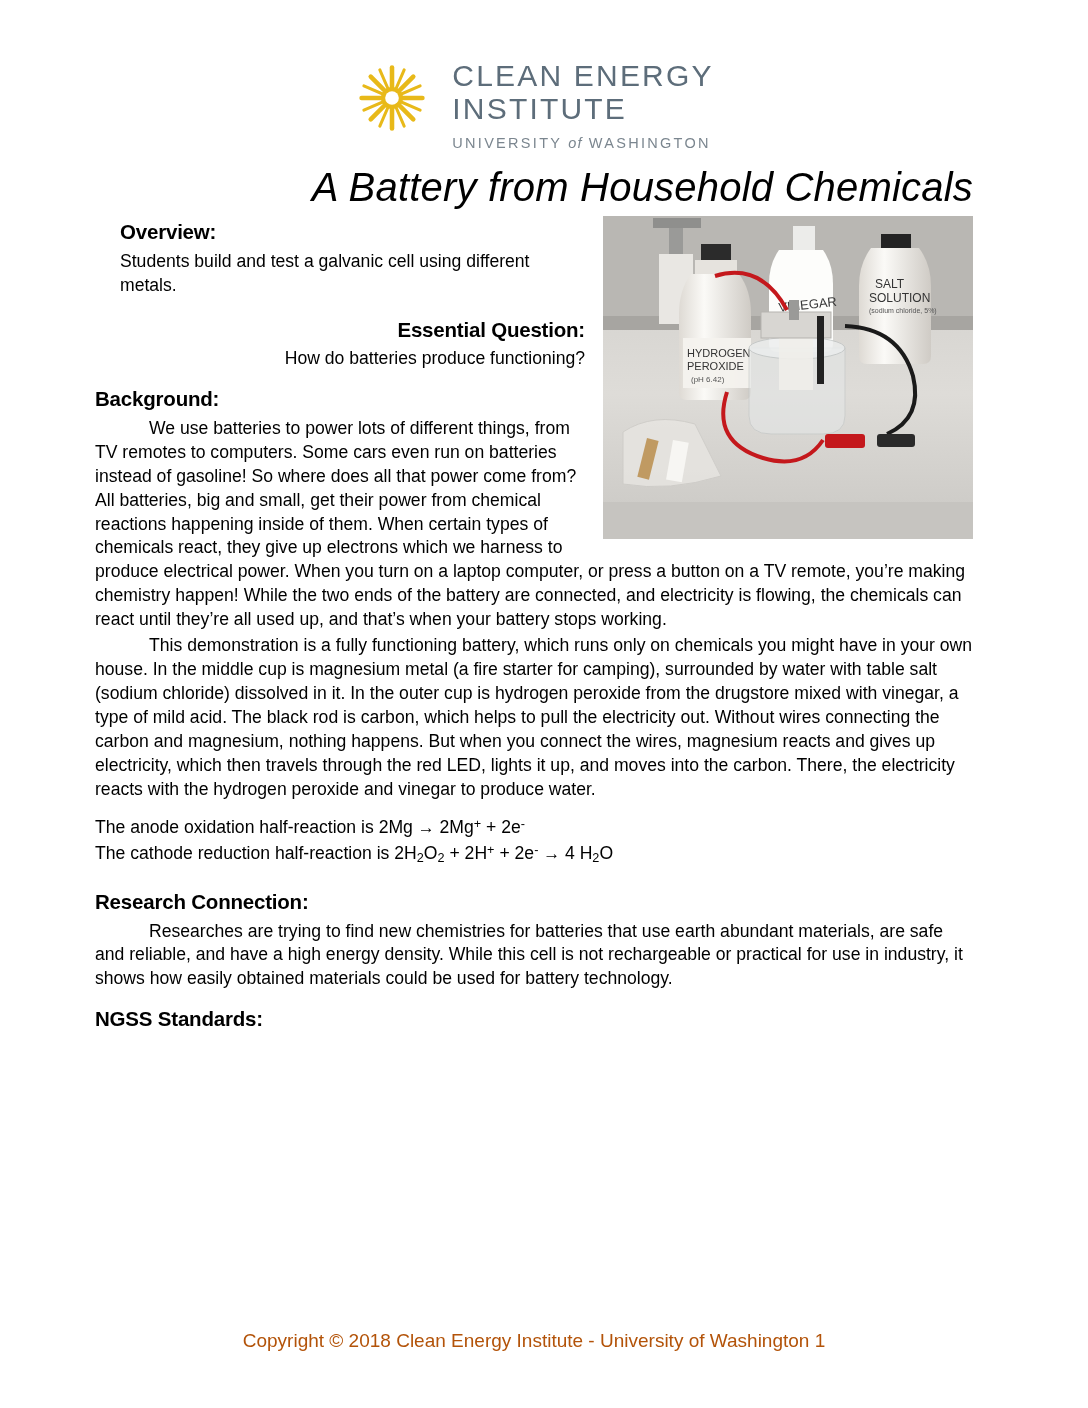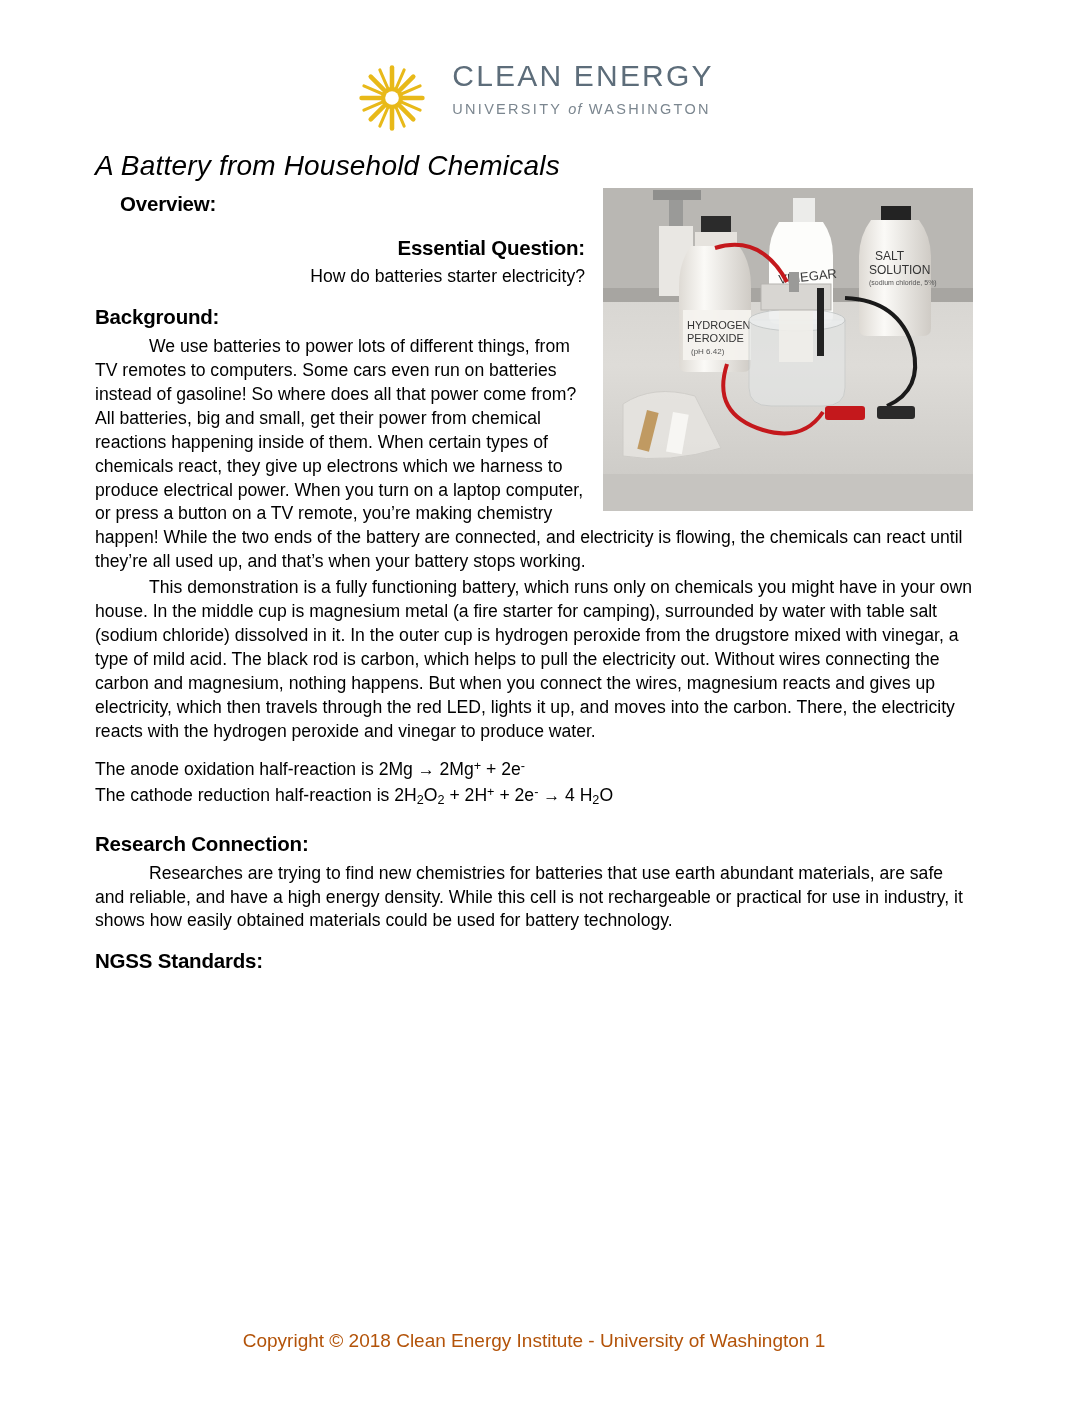--- a/index.html
+++ b/index.html
@@ -55,22 +55,22 @@
   .logo-line3 {
     font-size: 14.5px;
     letter-spacing: 2.3px;
     color: #7b868f;
     margin-top: 9px;
   }
   .logo-line3 .ital { font-style: italic; letter-spacing: 1px; margin-top: 28px; }
 
   
   .doc-title {
-    text-align: left;
-    font-size: 28px;
+    text-align: right;
+    font-size: 40px;
     font-style: italic;
     font-weight: 400;
     margin: 14px 0 4px 0;
     letter-spacing: 0.2px;
     font-family: "Liberation Sans", sans-serif;
   }
 
   
   .section-head {
     font-size: 20.5px;
@@ -154,20 +154,21 @@
             <line x1="50" y1="50" x2="13" y2="66"></line>
             <line x1="50" y1="50" x2="13" y2="34"></line>
             <line x1="50" y1="50" x2="34" y2="13"></line>
           </g>
           <circle cx="50" cy="50" r="9" fill="#ffffff"></circle>
         </g>
       </svg>
     </div>
     <div class="logo-text">
       <div class="logo-line1">CLEAN ENERGY</div>
+      <div class="logo-line2">INSTITUTE</div>
       <div class="logo-line3"><span>UNIVERSITY </span><span class="ital">of</span><span> WASHINGTON</span></div>
     </div>
   </div>
 
   <h1 class="doc-title">A Battery from Household Chemicals</h1>
 
   <div class="photo-wrap">
     <div class="photo">
       <svg viewBox="0 0 370 323" width="370" height="323" aria-hidden="true">
         <defs>
@@ -236,25 +237,26 @@
         <path d="M20 216 q30 -20 72 -8 l26 52 q-52 16 -98 8 z" fill="#e7e5e1" opacity="0.85" stroke="#cdcbc7"></path>
         <rect x="44" y="222" width="12" height="40" fill="#c09a62" transform="rotate(14 44 222)"></rect>
         <rect x="70" y="224" width="16" height="40" fill="#f7f6f3" transform="rotate(10 70 224)"></rect>
         <rect x="0" y="286" width="370" height="37" fill="#c6c4c0"></rect>
       </svg>
     </div>
   </div>
 
   <div class="overview-block">
     <div class="section-head">Overview:</div>
+    <p class="body">Students build and test a galvanic cell using different metals.</p>
   </div>
 
   <div style="margin-top:20px;text-align:right;">
     <div class="section-head">Essential Question:</div>
-    <p class="eq-answer">How do batteries starter electricity?</p>
+    <p class="eq-answer">How do batteries produce functioning?</p>
   </div>
 
   <div style="margin-top:18px;">
     <div class="section-head">Background:</div>
     <p class="body indent">We use batteries to power lots of different things, from TV remotes to computers. Some cars even run on batteries instead of gasoline! So where does all that power come from? All batteries, big and small, get their power from chemical reactions happening inside of them. When certain types of chemicals react, they give up electrons which we harness to produce electrical power. When you turn on a laptop computer, or press a button on a TV remote, you’re making chemistry happen! While the two ends of the battery are connected, and electricity is flowing, the chemicals can react until they’re all used up, and that’s when your battery stops working.</p>
   </div>
   <div class="clearfix"></div>
   <p class="body indent" style="margin-top:2px;">This demonstration is a fully functioning battery, which runs only on chemicals you might have in your own house. In the middle cup is magnesium metal (a fire starter for camping), surrounded by water with table salt (sodium chloride) dissolved in it. In the outer cup is hydrogen peroxide from the drugstore mixed with vinegar, a type of mild acid. The black rod is carbon, which helps to pull the electricity out. Without wires connecting the carbon and magnesium, nothing happens. But when you connect the wires, magnesium reacts and gives up electricity, which then travels through the red LED, lights it up, and moves into the carbon. There, the electricity reacts with the hydrogen peroxide and vinegar to produce water.</p>
 
   <div class="eqline">

